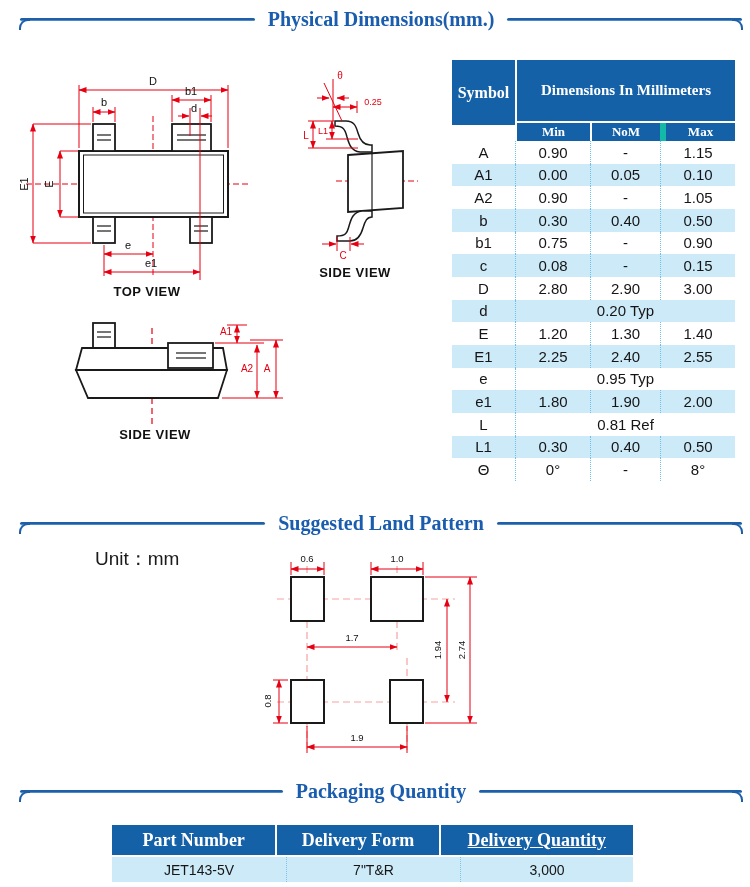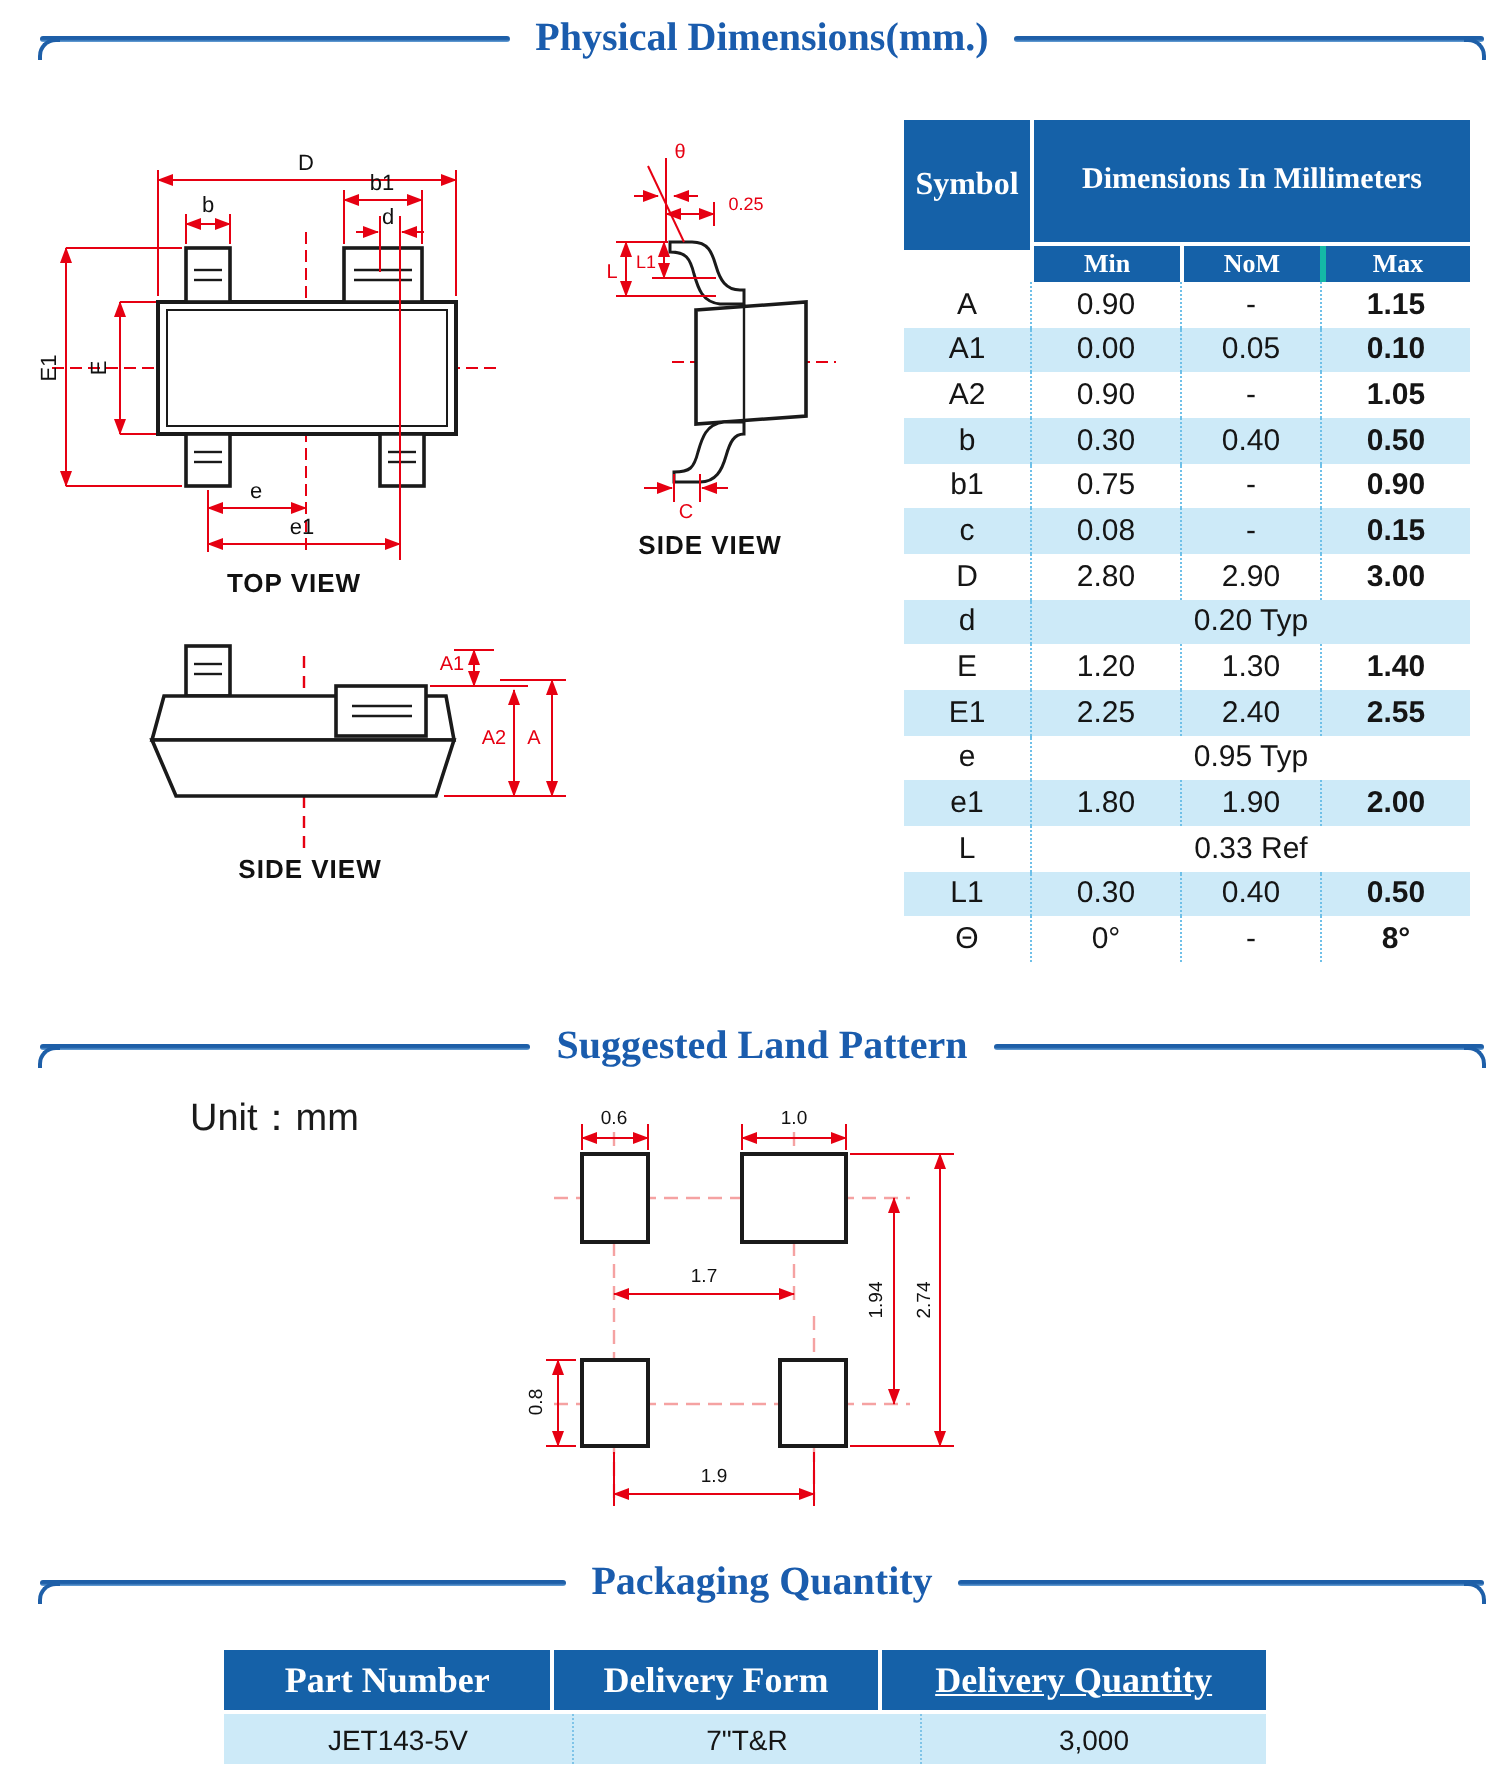--- a/index.html
+++ b/index.html
@@ -21,28 +21,28 @@
           justify-content:center;font-family:"Liberation Serif",serif;font-weight:bold;font-size:16px;}
   .dt-right{width:220px;border-left:2px solid #fff;box-sizing:border-box;}
   .dt-group{height:63px;background:#1561a8;color:#fff;display:flex;align-items:center;justify-content:center;
             text-align:center;font-family:"Liberation Serif",serif;font-weight:bold;font-size:15px;
             line-height:1.25;border-bottom:2px solid #fff;box-sizing:border-box;padding:0 20px;}
   .dt-sub{display:flex;height:18px;}
   .dt-sub div{background:#1561a8;color:#fff;display:flex;align-items:center;justify-content:center;
               font-family:"Liberation Serif",serif;font-weight:bold;font-size:13px;box-sizing:border-box;}
   .dt-sub .c1{width:73px;}
   .dt-sub .c2{width:70px;border-left:2px solid #fff;}
-  .dt-sub .c3{width:75px;border-left:3px solid #14b8a6;}
+  .dt-sub .c3{width:75px;border-left:6px solid #14b8a6;}
   .drow{display:flex;height:22.66px;align-items:stretch;}
   .drow.alt{background:#cdeaf8;}
   .dcell{display:flex;align-items:center;justify-content:center;box-sizing:border-box;}
   .dcell.sym{width:63px;}
   .dcell.v0{width:75px;border-left:1px dotted #6fc0e8;}
   .dcell.v1{width:70px;border-left:1px dotted #6fc0e8;}
-  .dcell.v2{width:75px;border-left:1px dotted #6fc0e8;font-weight:bold;}
+  .dcell.v2{width:75px;border-left:1px dotted #6fc0e8;}
   .dcell.span{width:220px;border-left:1px dotted #6fc0e8;}
   
   #pkg-table{position:absolute;left:112px;top:825px;width:521px;}
   .pk-head{display:flex;height:30px;}
   .pk-head div{background:#1561a8;color:#ffffff;font-family:"Liberation Serif",serif;font-weight:bold;
                font-size:18px;display:flex;align-items:center;justify-content:center;box-sizing:border-box;}
   .pk-head .k0{width:174px;}
   .pk-head .k1{width:174px;border-left:2px solid #fff;}
   .pk-head .k2{width:207px;border-left:2px solid #fff;text-decoration:underline;}
   .pk-row{display:flex;height:25px;margin-top:2px;background:#cdeaf8;font-size:14px;color:#151515;}
@@ -284,21 +284,21 @@
           <div class="dcell span">0.95 Typ</div>
         </div>
         <div class="drow alt">
           <div class="dcell sym">e1</div>
           <div class="dcell v0">1.80</div>
           <div class="dcell v1">1.90</div>
           <div class="dcell v2">2.00</div>
         </div>
         <div class="drow">
           <div class="dcell sym">L</div>
-          <div class="dcell span">0.33 Ref</div>
+          <div class="dcell span">0.81 Ref</div>
         </div>
         <div class="drow alt">
           <div class="dcell sym">L1</div>
           <div class="dcell v0">0.30</div>
           <div class="dcell v1">0.40</div>
           <div class="dcell v2">0.50</div>
         </div>
         <div class="drow">
           <div class="dcell sym">Θ</div>
           <div class="dcell v0">0°</div>

